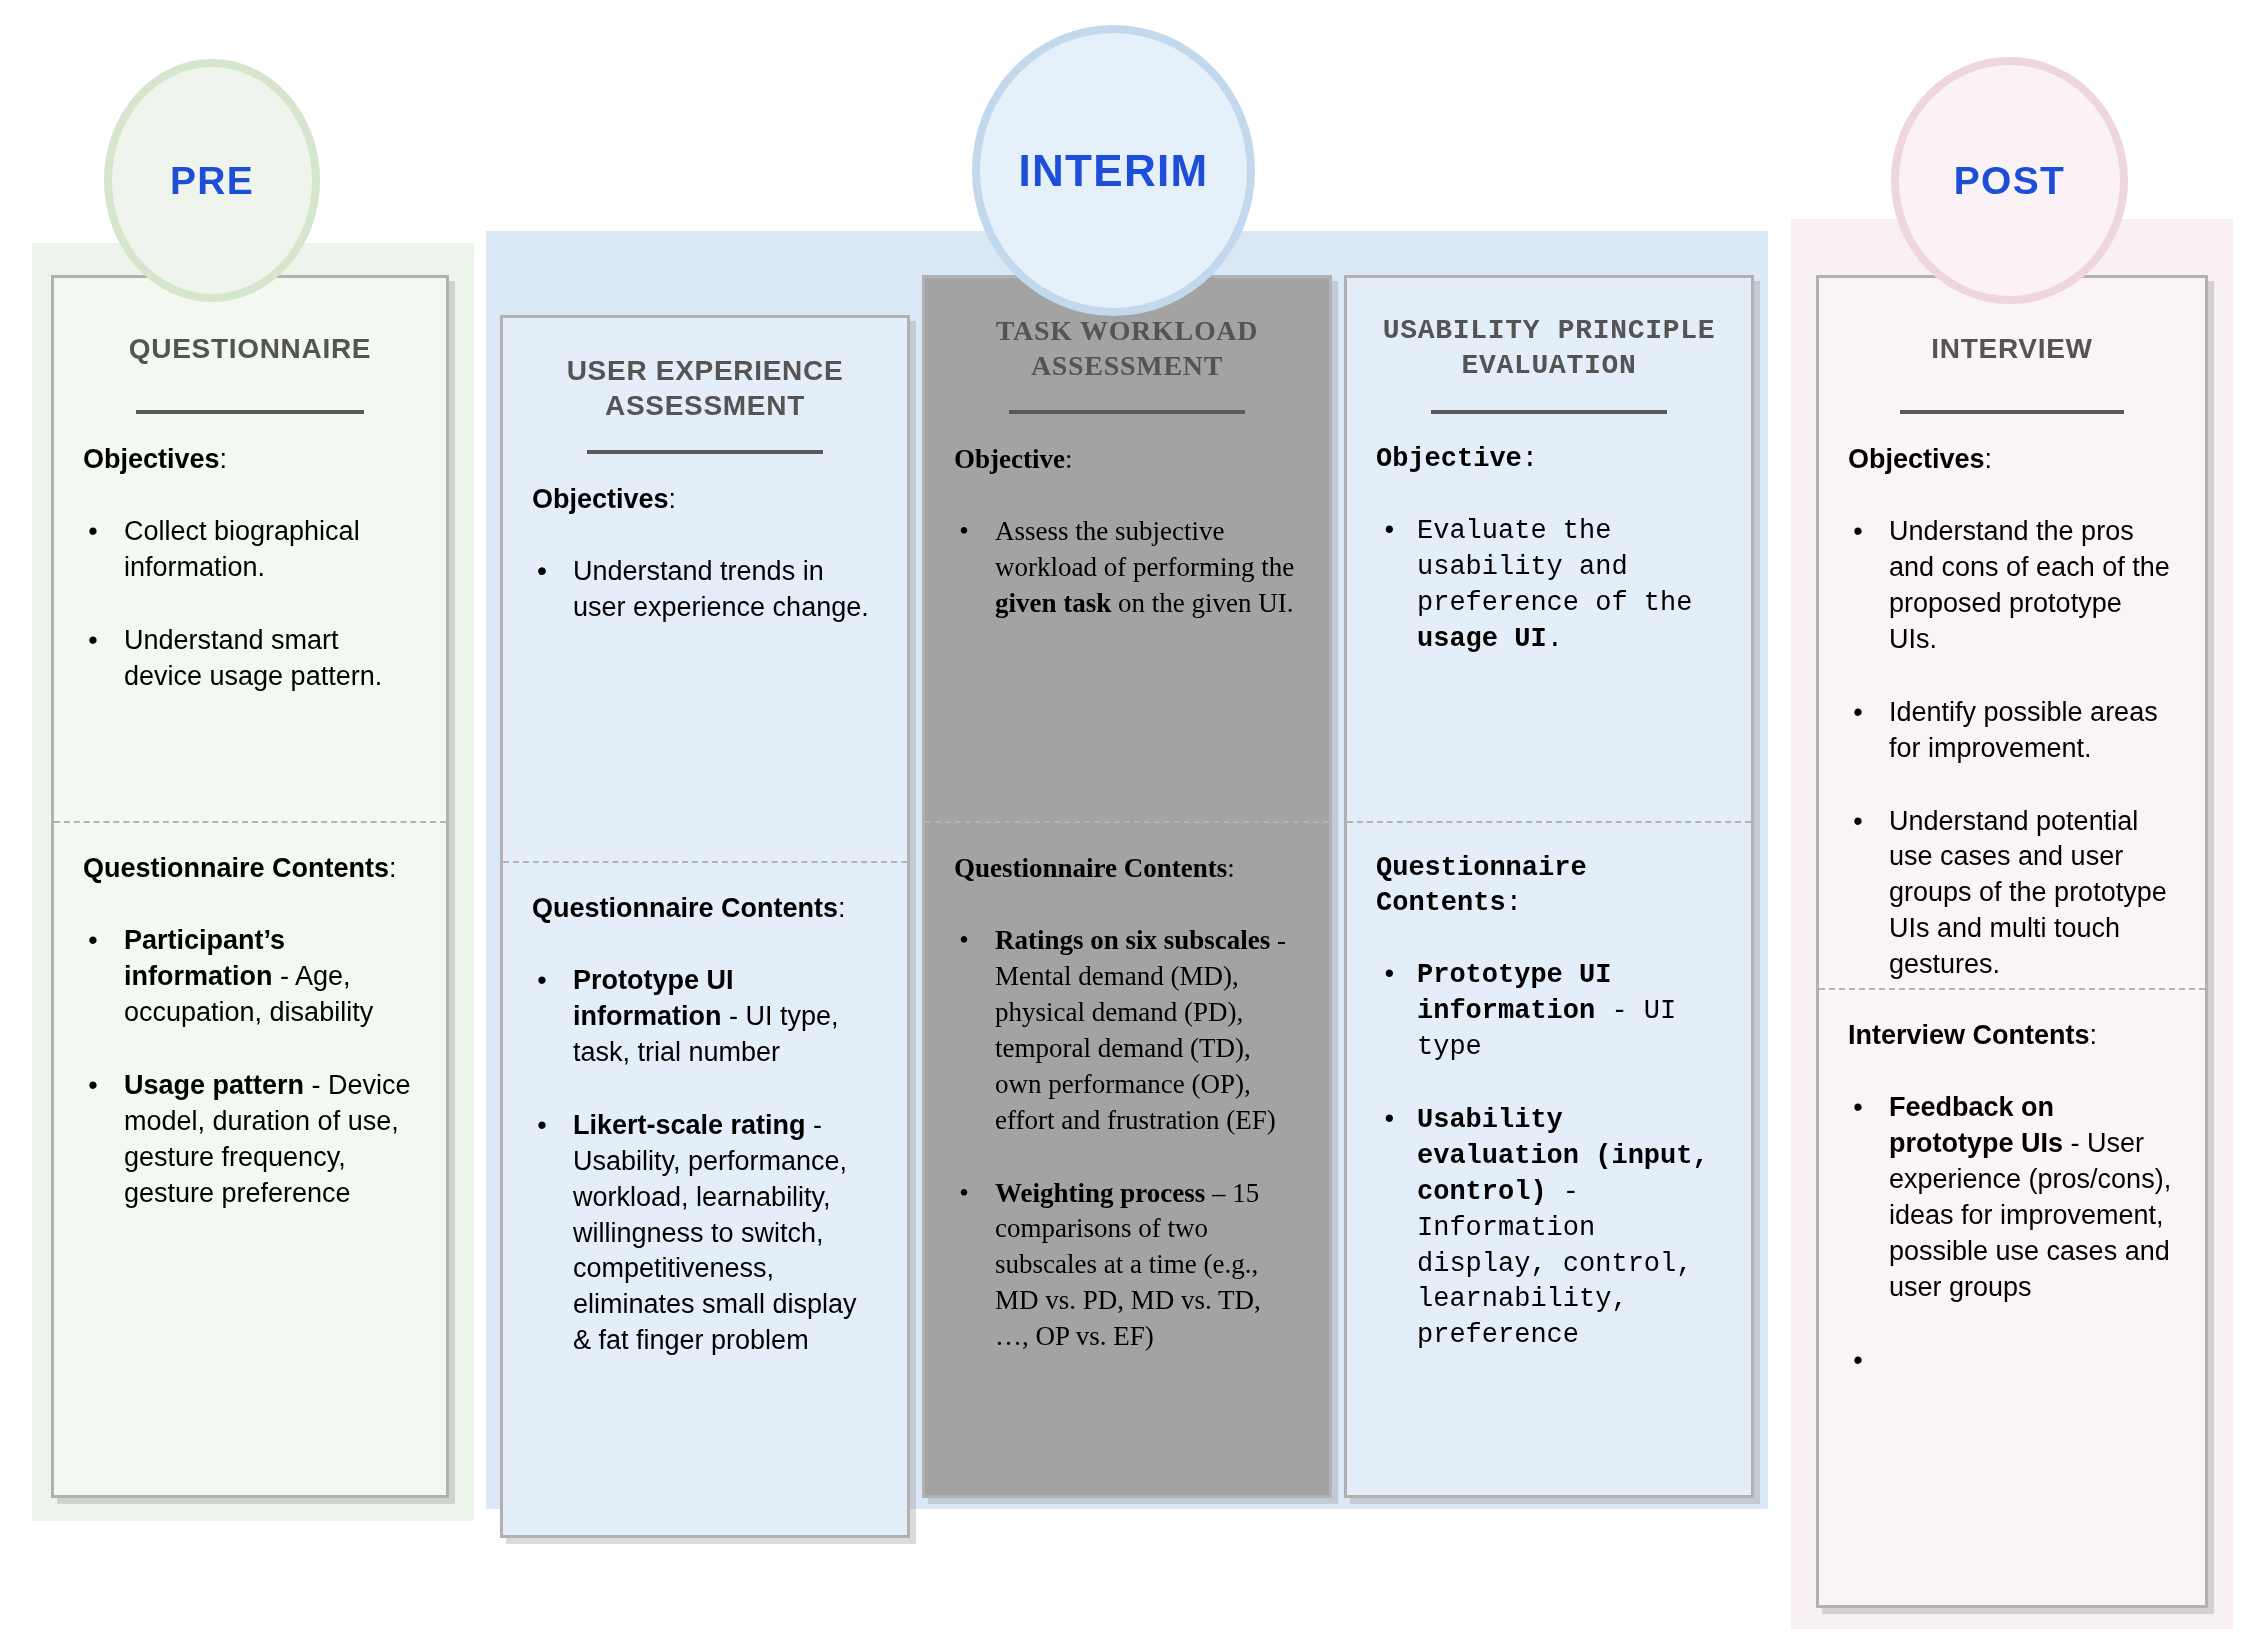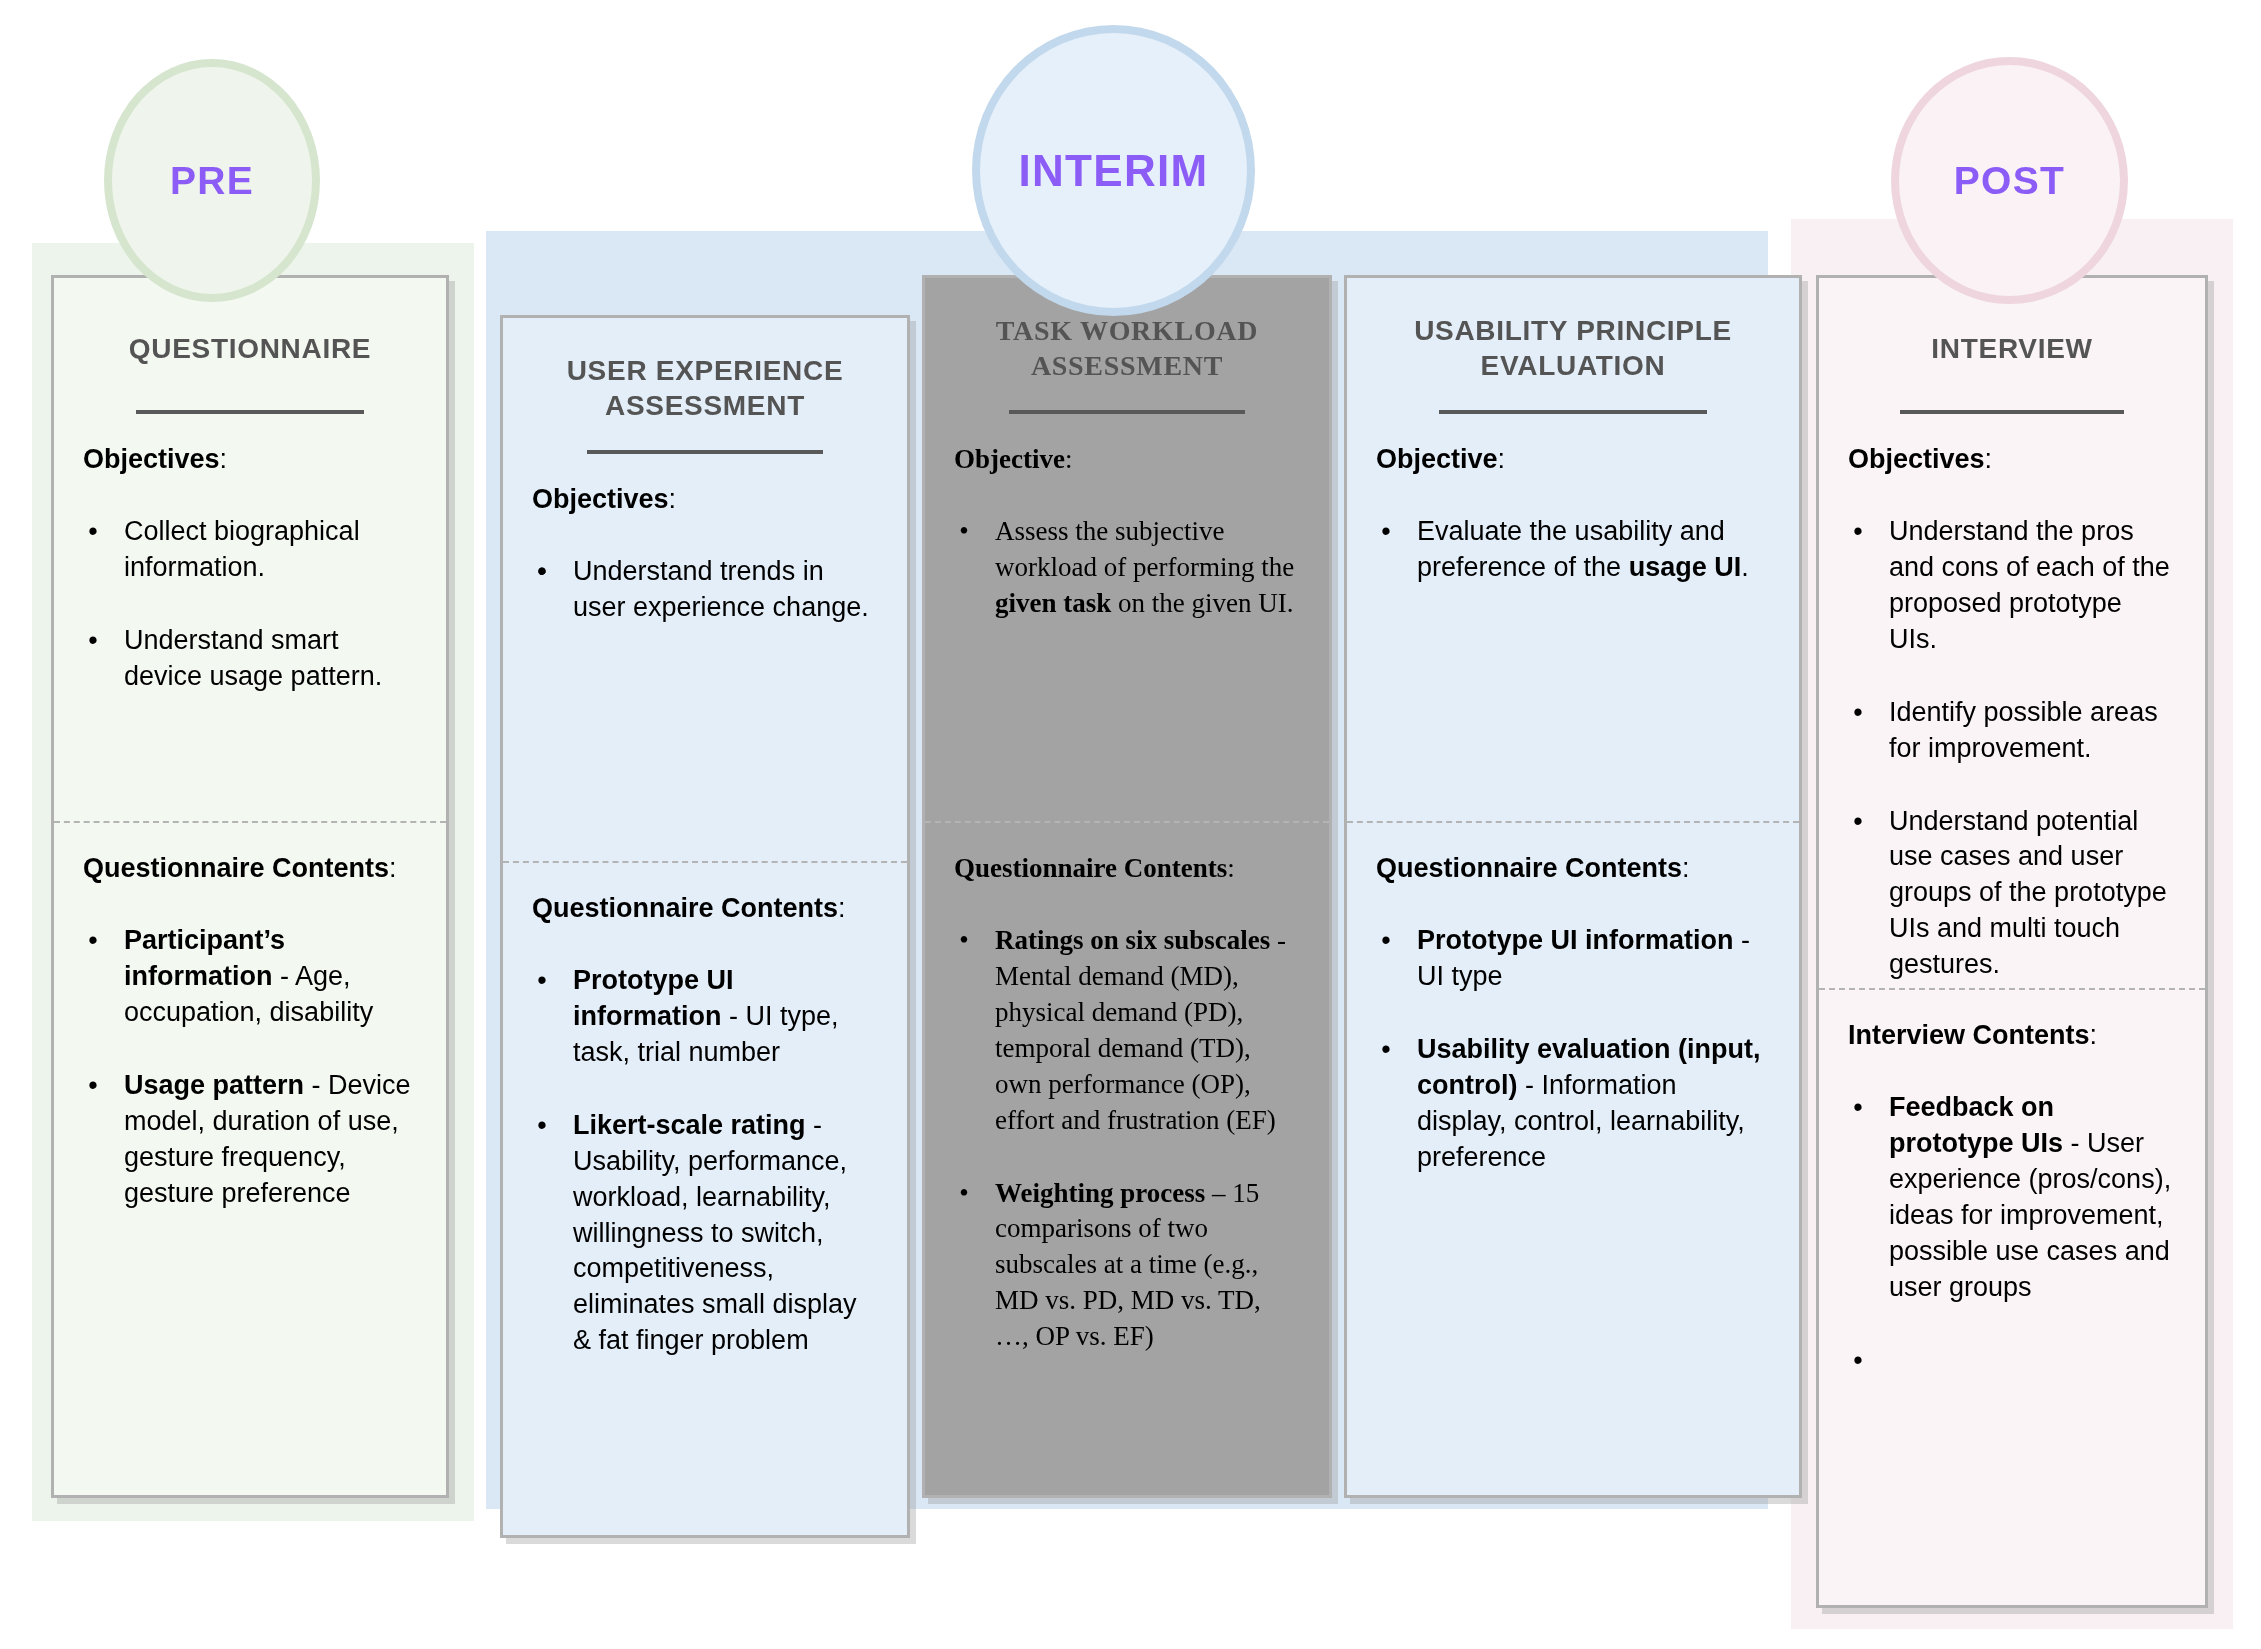--- a/index.html
+++ b/index.html
@@ -8,32 +8,32 @@
   .panel{position:absolute; z-index:1;}
   #p-pre    {left:32px;   top:243px; width:442px;  height:1278px;}
   #p-interim{left:486px;  top:231px; width:1282px; height:1278px;}
   #p-post   {left:1791px; top:219px; width:442px;  height:1410px;}
 
   .circle{position:absolute; z-index:5; border-radius:50%;
           display:flex; align-items:center; justify-content:center;}
   #c-pre    {left:104px;  top:59px; width:200px; height:227px; border:8.7px solid #d6e5ce;}
   #c-interim{left:972px; top:25.4px; width:267px; height:275px; border:8px solid #1d4ed8;}
   #c-post   {left:1891px; top:57px; width:221px; height:231px; border:8.7px solid #eed5de;justify-content:center;}
-  .circle-label{font-weight:bold; color:#8b5cf6; letter-spacing:1.3px;}
+  .circle-label{font-weight:bold; color:#1d4ed8; letter-spacing:1.3px;}
   #c-pre .circle-label{font-size:39px;}
   #c-interim .circle-label{font-size:44px;}
   #c-post .circle-label{font-size:39px;}
 
   .card{position:absolute; z-index:2; top:275px; border:3.3px solid #b1b1b1;
         box-shadow:6px 6px 0 rgba(150,150,150,0.35);
         box-sizing:border-box; padding:20px 29px; color:#000;}
   #card-questionnaire{left:51px;   width:398px; height:1223px;}
   #card-ux          {left:500px;  width:410px; height:1223px;}
   #card-task        {left:922px; width:410px; height:1223px;}
-  #card-usability   {left:1344px; width:458px; height:1223px;}
+  #card-usability   {left:1344px; width:410px; height:1223px;font-family:Liberation Mono, monospace;}
   #card-interview   {left:1816px; width:392px; height:1333px;}
 
   .card-title{height:100px; display:flex; align-items:center; justify-content:center;
               text-align:center; font-weight:bold; font-size:28px; line-height:1.25;
               color:#545454; letter-spacing:0.7px;}
   .title-rule{height:4px; background:#595959; width:68%; margin:12px auto 0;}
 
   .section{position:relative;}
   .sec-top{height:407px; overflow:hidden;}
   #card-interview .sec-top{height:574px;}

